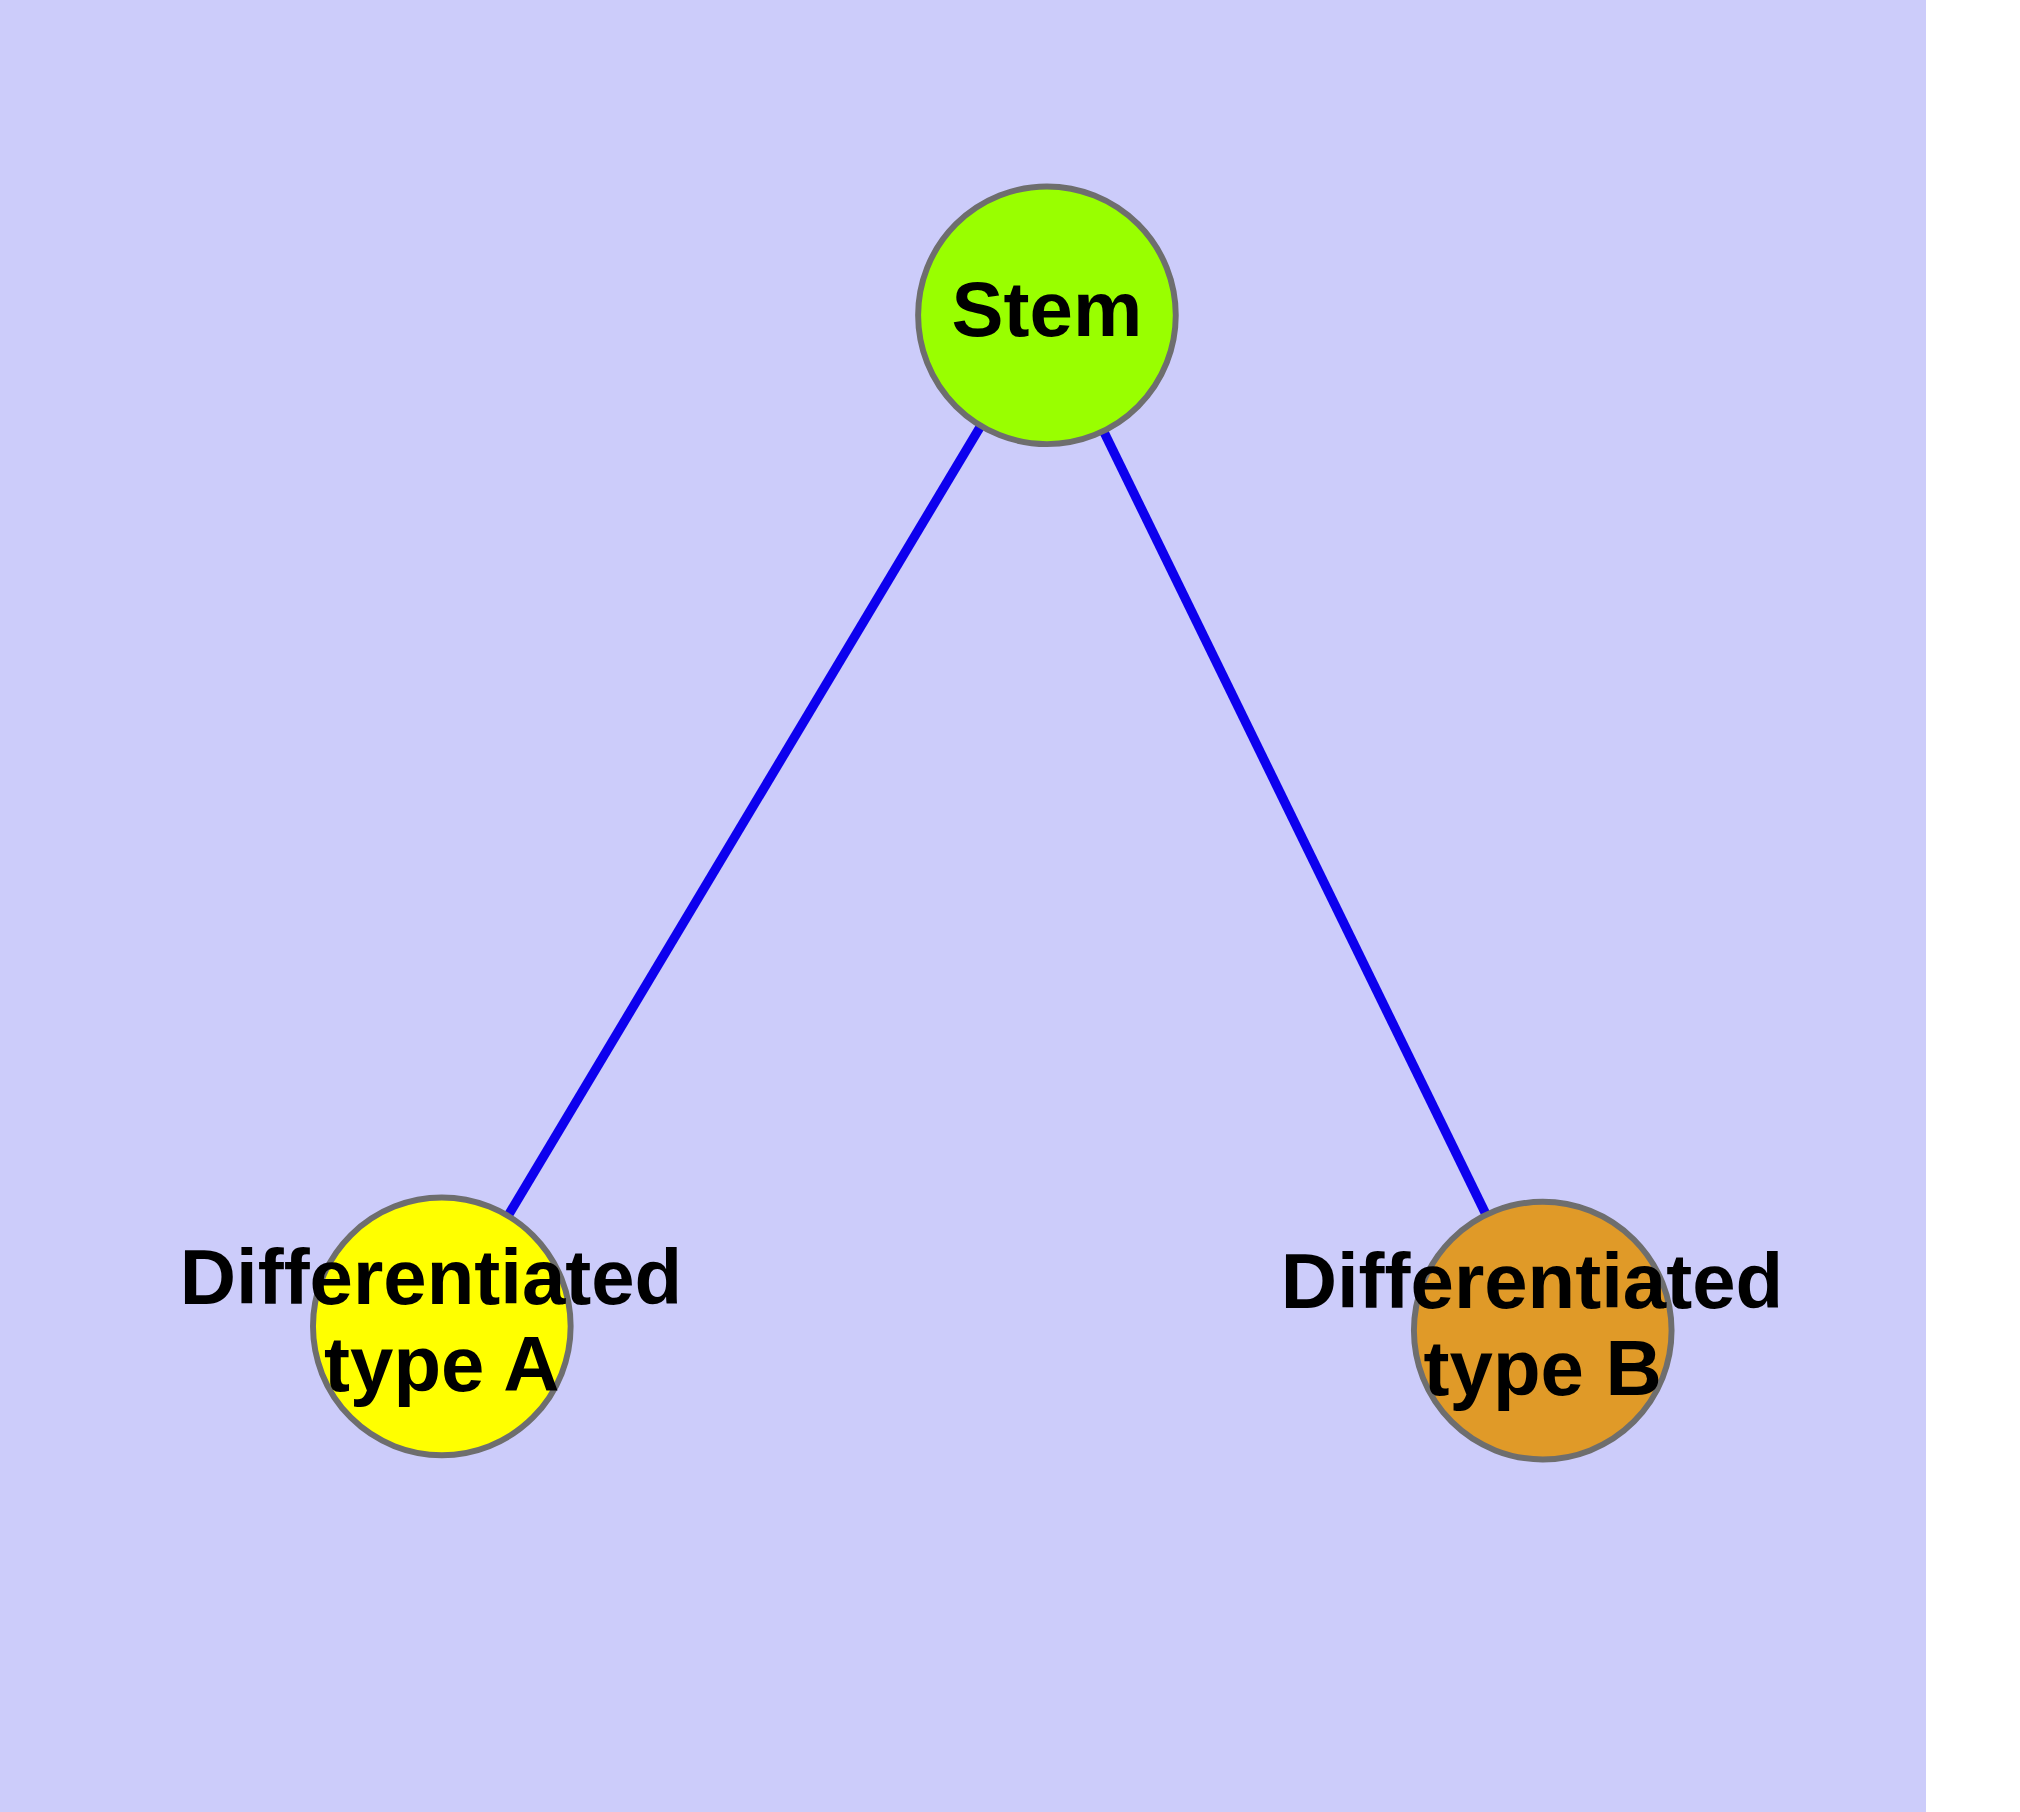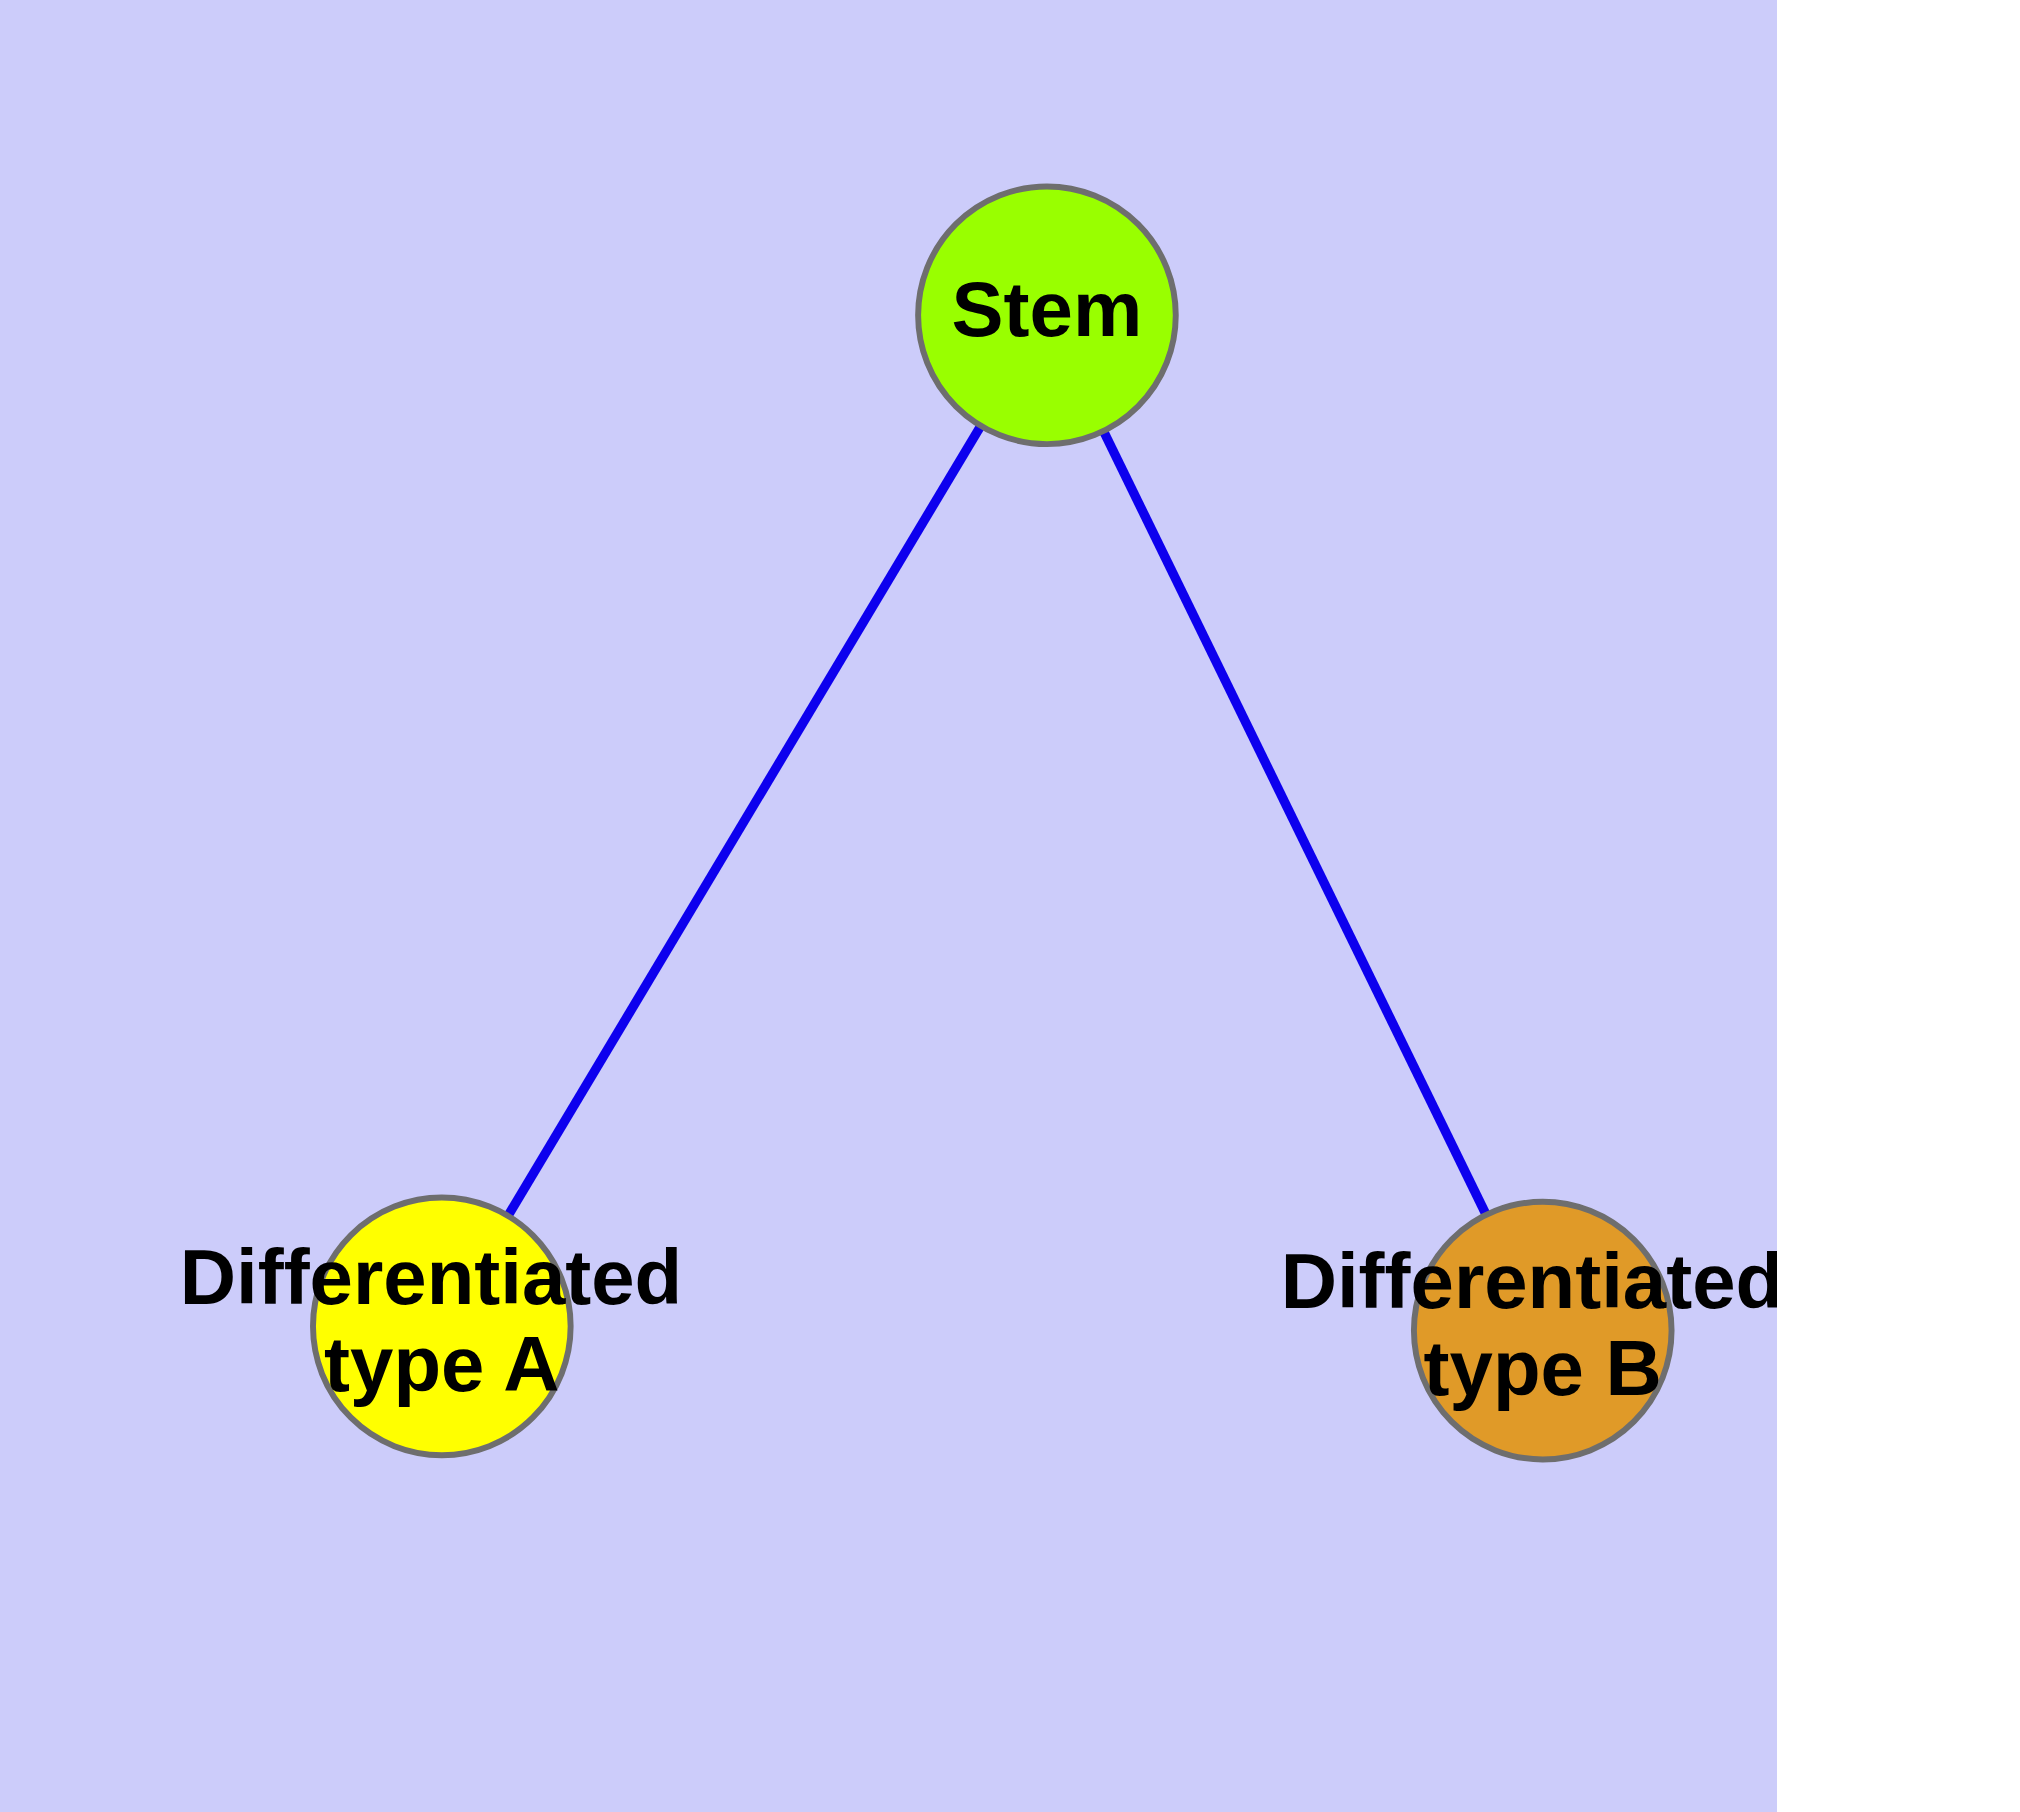--- a/index.html
+++ b/index.html
@@ -3,25 +3,24 @@
 <meta charset="utf-8">
 <title>Cell Differentiation Graph</title>
 <style>
   html, body {
     margin: 0;
     padding: 0;
     background: #ffffff;
   }
   #canvas {
     position: relative;
-    width: 1760px;
+    width: 1926px;
     height: 1812px;
     overflow: hidden;
     font-family: "Liberation Sans", "DejaVu Sans", sans-serif;
-    padding-left: 17px;
   }
   #graph-svg {
     position: absolute;
     top: 0;
     left: 0;
     width: 2021px;
     height: 1812px;
     display: block;
   }
   .node-label {

